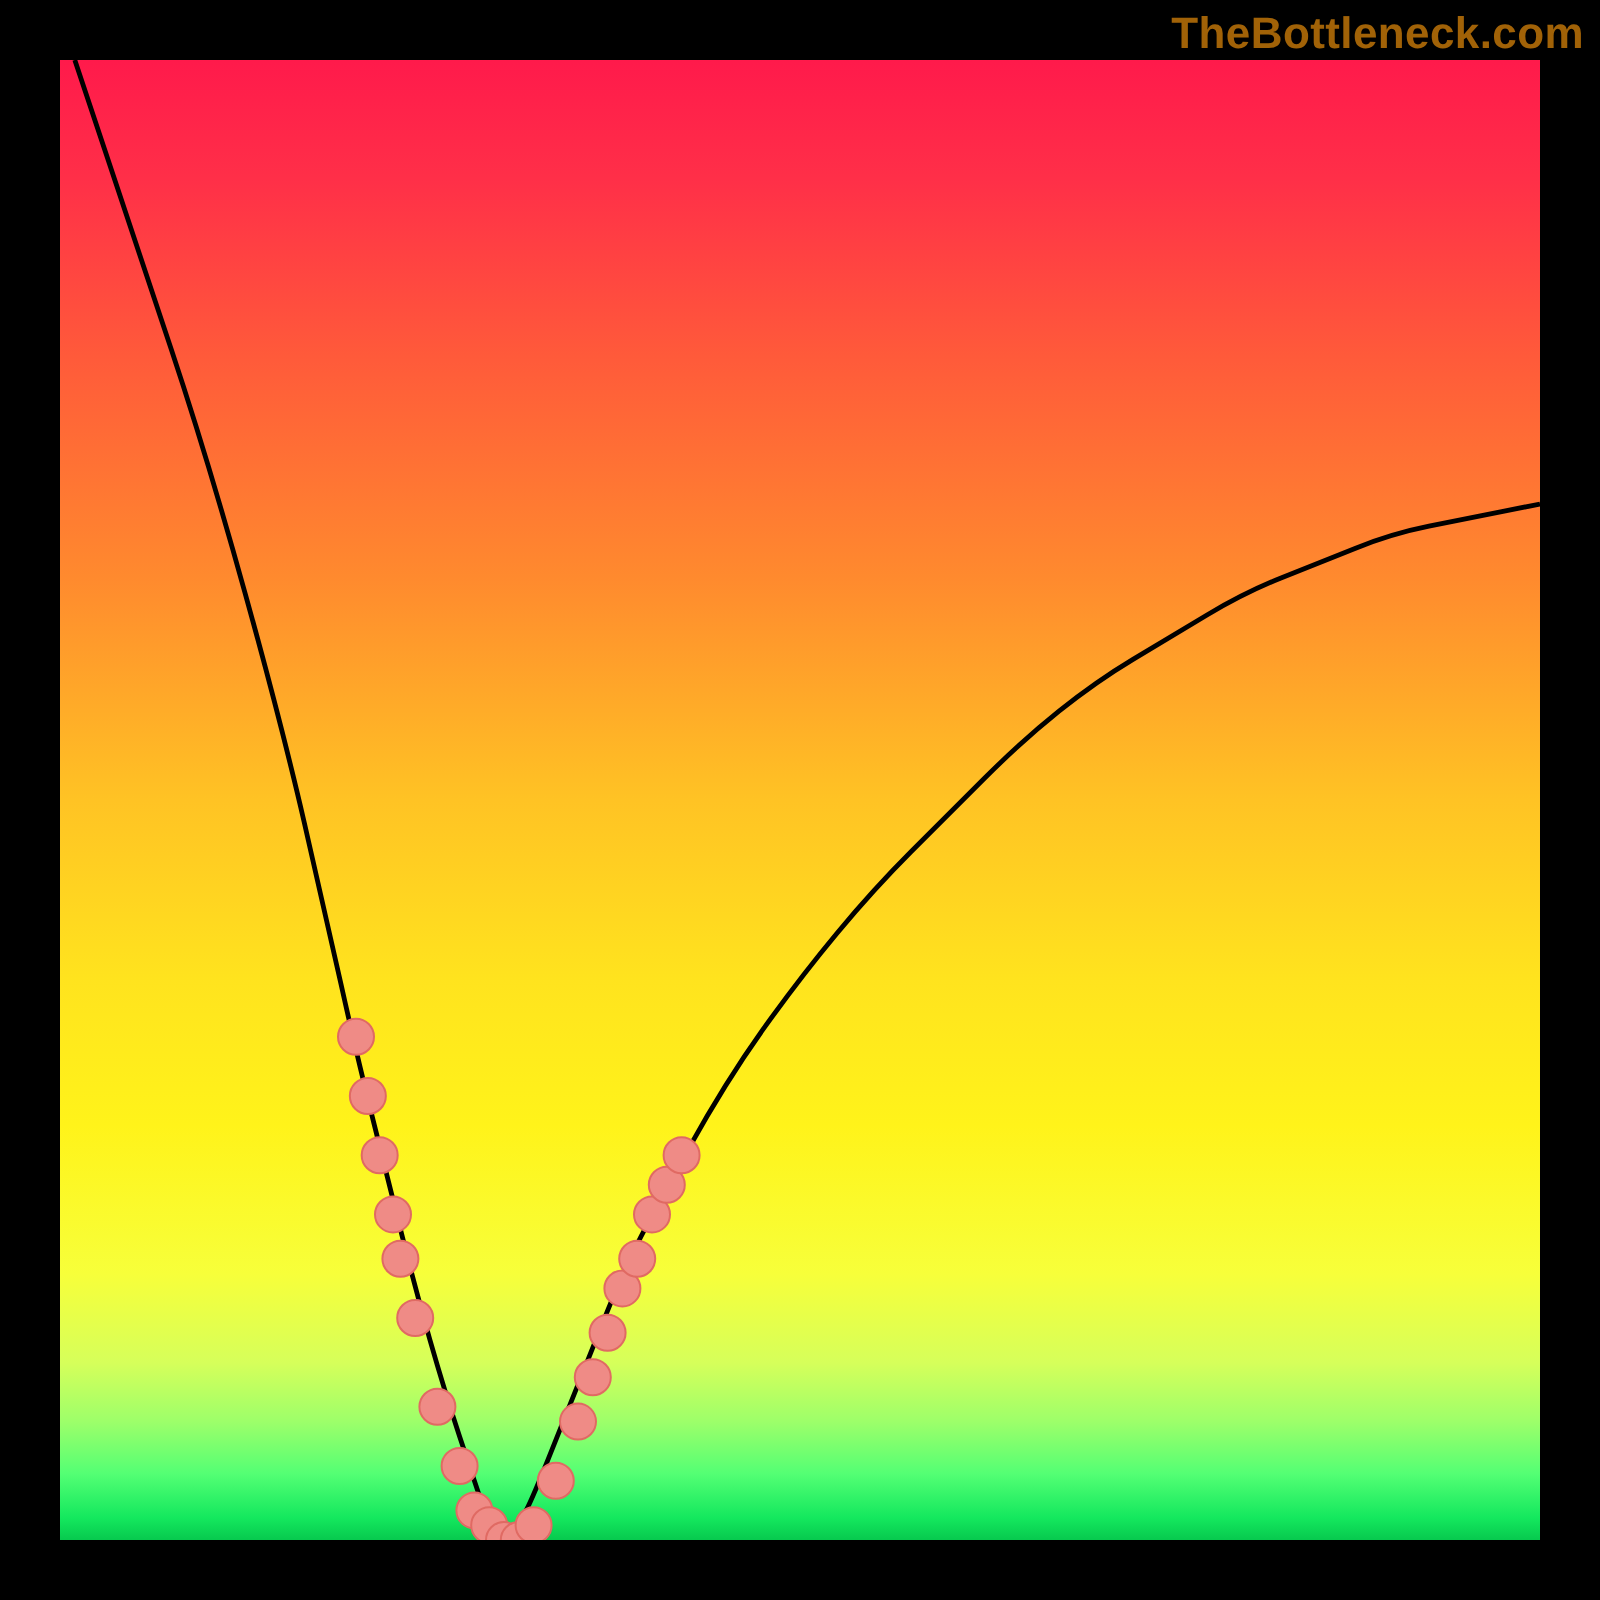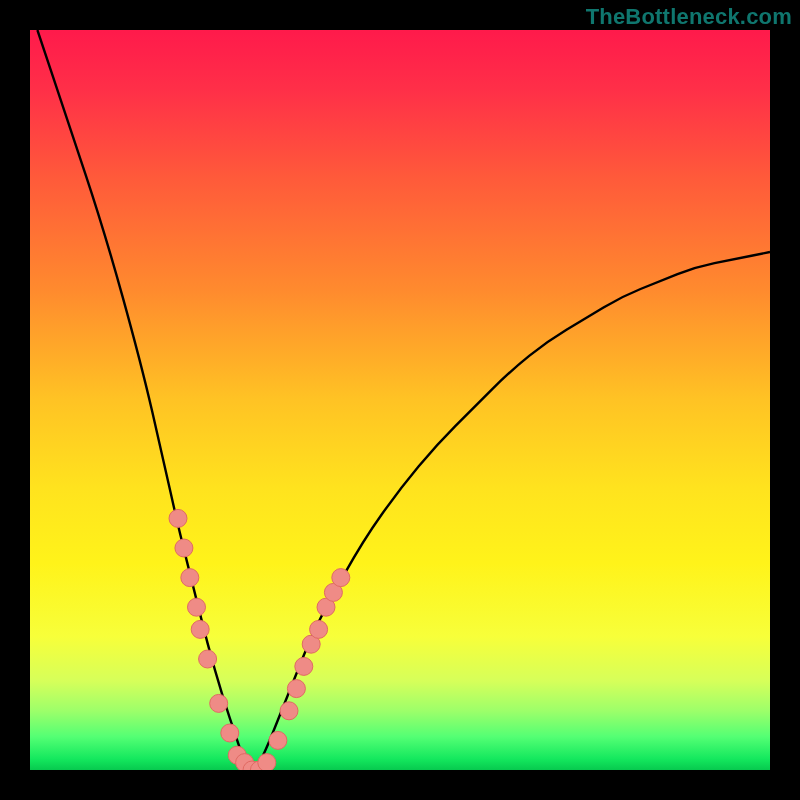--- a/index.html
+++ b/index.html
@@ -17,21 +17,21 @@
     height: 740px;
     overflow: hidden;
   }
   .watermark {
     position: absolute;
     top: 4px;
     right: 8px;
     font-family: Arial, Helvetica, sans-serif;
     font-size: 22px;
     font-weight: 600;
-    color: #0f766e;
+    color: #a16207;
     letter-spacing: 0.2px;
     z-index: 50;
   }
   svg.chart {
     position: absolute;
     inset: 0;
     width: 740px;
     height: 740px;
     display: block;
   }

